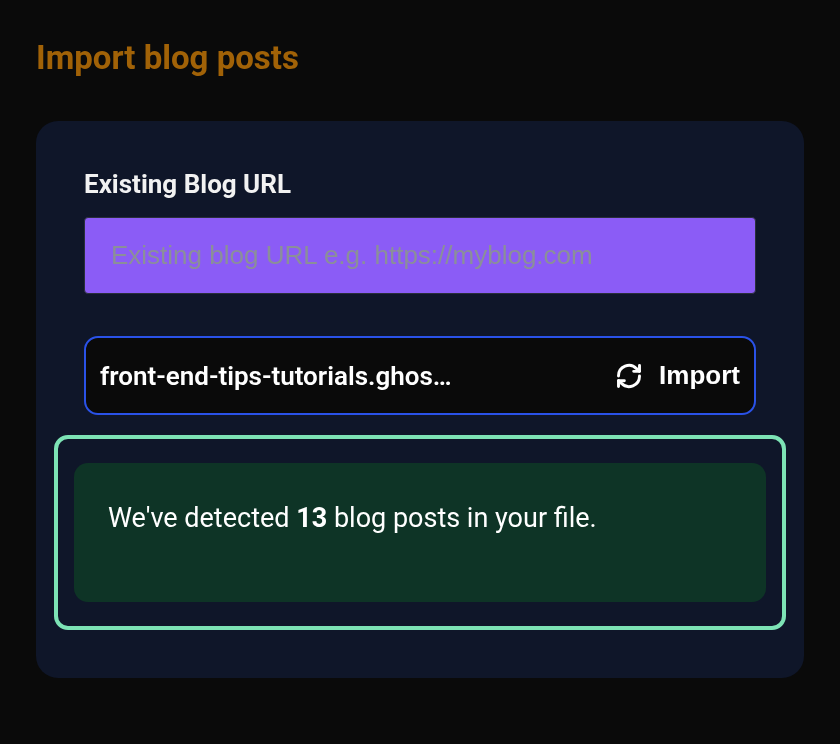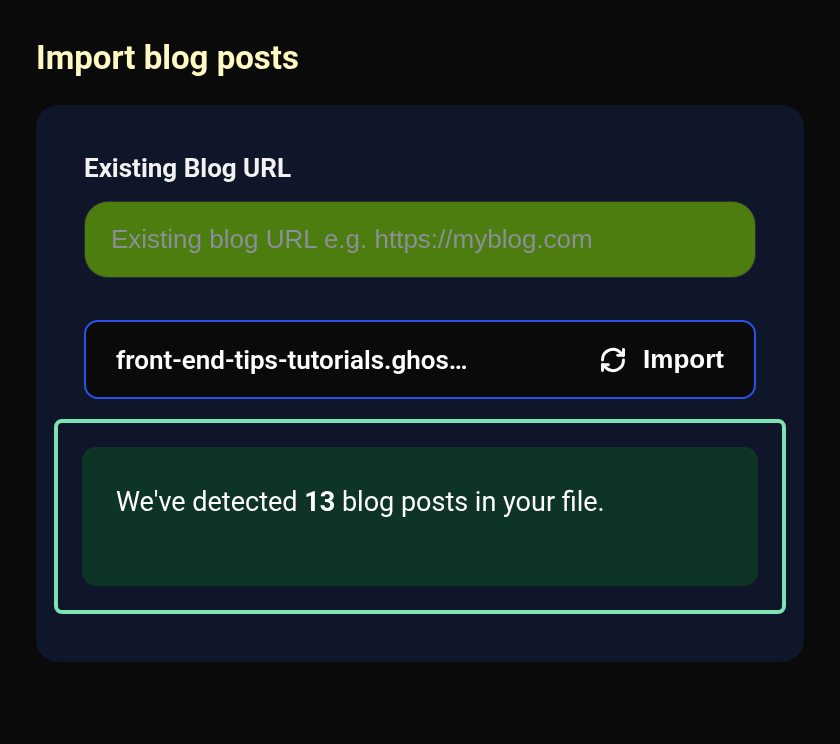--- a/index.html
+++ b/index.html
@@ -11,43 +11,43 @@
       background: #0a0a0a;
       font-family: -apple-system, BlinkMacSystemFont, "Segoe UI", Roboto, Helvetica, Arial, sans-serif;
       color: #ffffff;
       width: 840px;
       height: 744px;
       overflow: hidden;
     }
     .page-title {
       font-size: 33px;
       font-weight: 700;
-      color: #fef9c3;
-      padding: 38px 36px 28px 36px;
+      color: #a16207;
+      padding: 38px 36px 44px 36px;
     }
     .card {
       background: #0f1629;
       border-radius: 22px;
       margin: 0 36px;
       padding: 48px 48px;
     }
     .field-label {
       font-size: 26px;
       font-weight: 700;
       color: #f2f2f2;
       margin-bottom: 18px;
       display: flex;
       align-items: center;
       gap: 10px;
     }
     .url-input {
       width: 100%;
-      background: #4d7c0f;
+      background: #8b5cf6;
       border: 1px solid #2a2f3a;
-      border-radius: 24px;
+      border-radius: 4px;
       padding: 22px 26px;
       font-size: 26px;
       color: #ffffff;
       outline: none;
     }
     .url-input::placeholder {
       color: #8b8f99;
     }
     .block-gap {
       height: 42px;
@@ -66,21 +66,21 @@
       fill: none;
       stroke-width: 2;
     }
     .file-row {
       display: flex;
       align-items: center;
       justify-content: space-between;
       background: #0a0a0a;
       border: 2px solid #2a52e8;
       border-radius: 14px;
-      padding: 22px 30px;
+      padding: 22px 14px;
       font-size: 26px;
       color: #ffffff;
       gap: 28px;
     }
     .file-name {
       flex: 1;
       white-space: nowrap;
       overflow: hidden;
       text-overflow: ellipsis;
       font-weight: 600;
@@ -106,22 +106,22 @@
       height: 28px;
       stroke: #ffffff;
       fill: none;
       stroke-width: 2.5;
     }
     .highlight-wrapper {
       margin-top: 20px;
       margin-left: -30px;
       margin-right: -30px;
       border: 4px solid #7de3b5;
-      border-radius: 8px;
-      padding: 24px 24px;
+      border-radius: 14px;
+      padding: 24px 16px;
     }
     .detection-box {
       background: #0e3426;
       border-radius: 14px;
       padding: 36px 34px;
       color: #ffffff;
       font-size: 27px;
       line-height: 1.45;
     }
     .detection-line1 {

